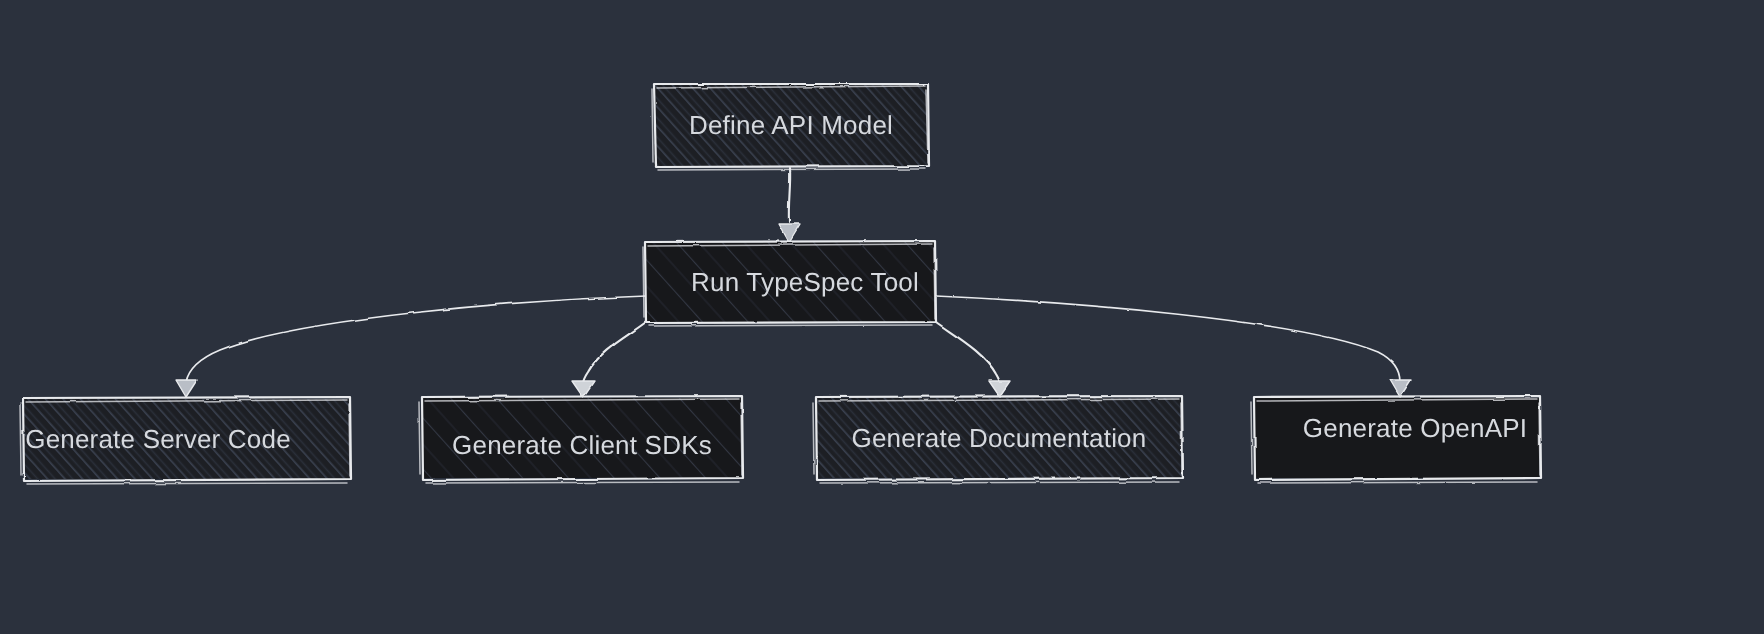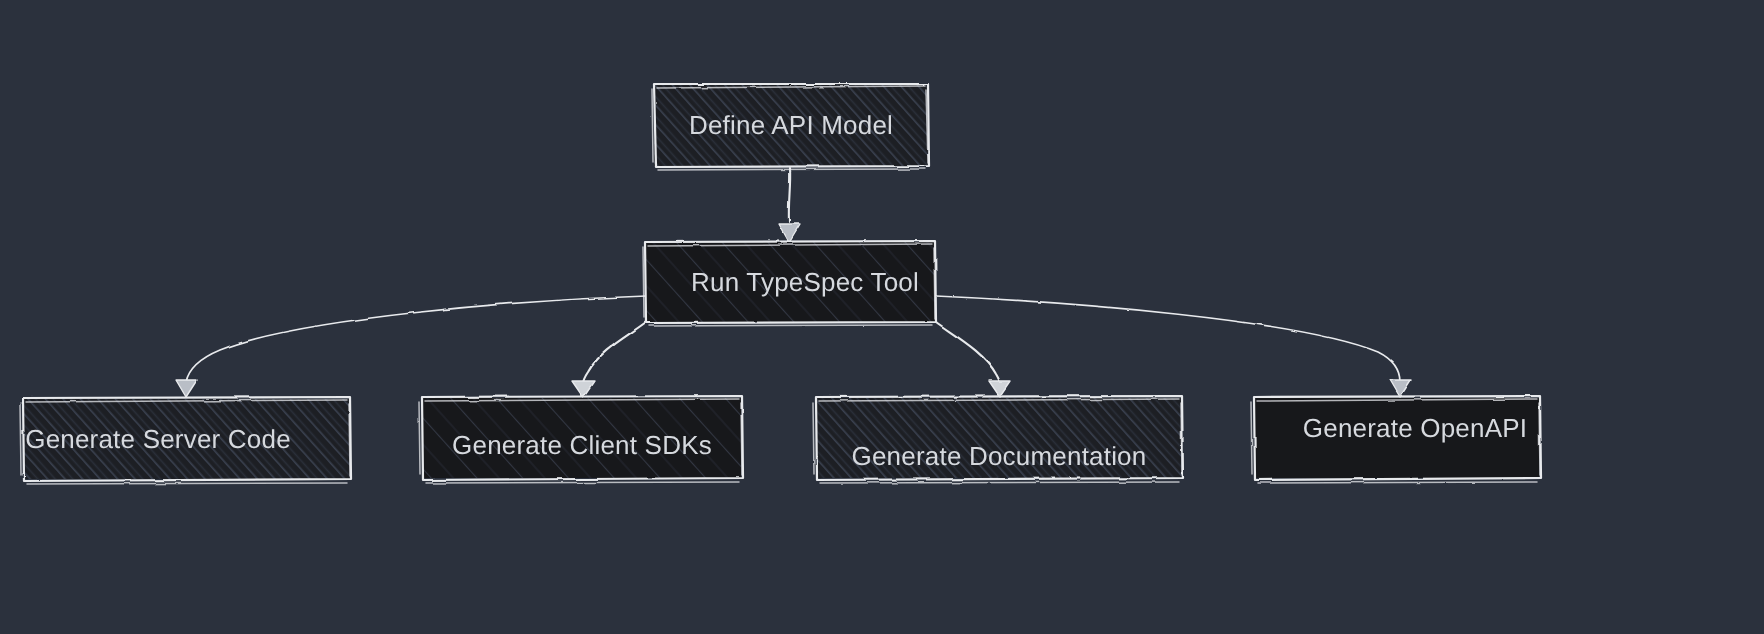--- a/index.html
+++ b/index.html
@@ -190,17 +190,17 @@
   </svg>
 
   <div class="node-label" style="left:654px; top:84px; width:274px; height:82px;">Define API Model</div>
 
   <div class="node-label" style="left:645px; top:242px; width:290px; height:80px;padding-left:15px;">Run TypeSpec Tool</div>
 
   <div class="node-label" style="left:24px; top:399px; width:268px; height:80px;">Generate Server Code</div>
 
   <div class="node-label" style="left:423px; top:398px; width:318px; height:94px;">Generate Client SDKs</div>
 
-  <div class="node-label" style="left:817px; top:416px; width:364px; height:80px;">Generate Documentation</div>
+  <div class="node-label" style="left:817px; top:398px; width:364px; height:80px;">Generate Documentation</div>
 
   <div class="node-label" style="left:1255px; top:398px; width:284px; height:60px;padding-left:18px;">Generate OpenAPI</div>
 
 </div>
 
 </body></html>

